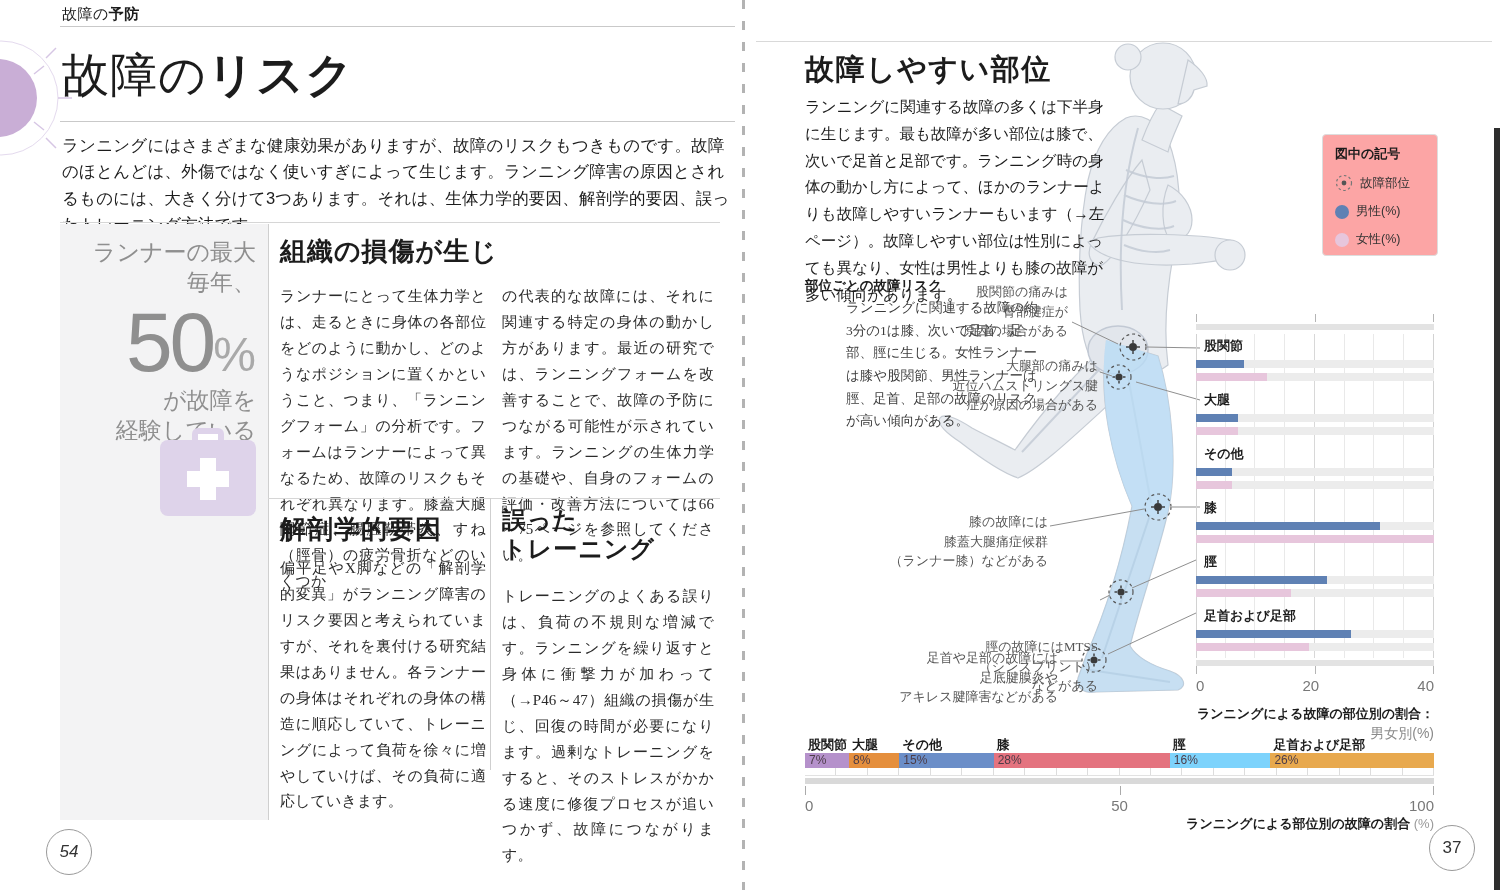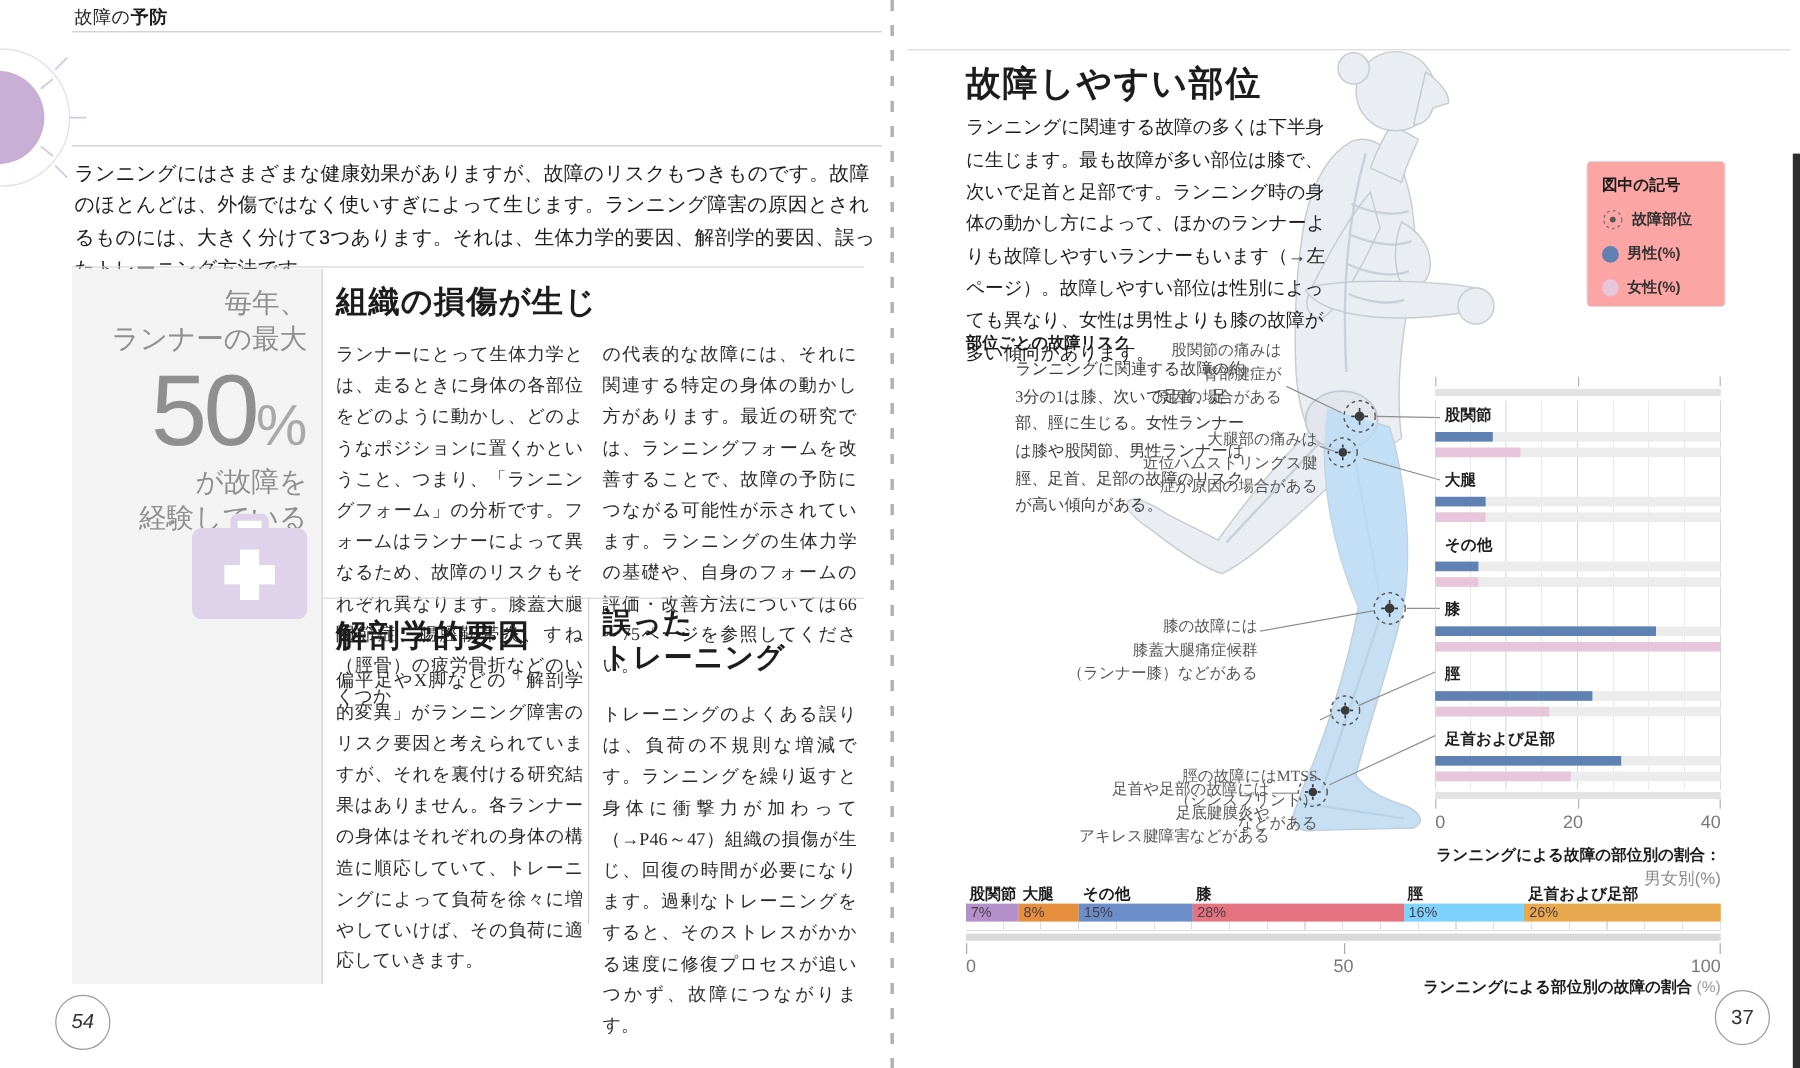--- a/index.html
+++ b/index.html
@@ -31,21 +31,21 @@
   .body-col{font-family:"Liberation Serif","DejaVu Serif",serif;font-size:15px;line-height:1.73;
             color:#2b2b2b;text-align:justify;letter-spacing:.1px;}
 
   
   .r-title{left:805px;top:50px;font-size:29px;font-weight:700;letter-spacing:1.5px;}
   .r-intro{left:805px;top:94px;width:300px;font-size:15.5px;line-height:1.73;}
 
   .legend-box{left:1322px;top:134px;width:116px;height:122px;background:#fca5a5;border:1px solid #ddd;
               border-radius:4px;padding:10px 0 0 12px;box-sizing:border-box;}
   .legend-title{font-size:13px;font-weight:700;margin-bottom:4px;}
-  .legend-row{display:flex;align-items:center;gap:7px;margin-top:11px;font-size:12.5px;color:#333;font-weight:bold;}
+  .legend-row{display:flex;align-items:center;gap:7px;margin-top:11px;font-size:12.5px;color:#333;}
   .dot{width:14px;height:14px;border-radius:50%;flex:0 0 auto;}
   .dot-male{background:#5f81b4;}
   .dot-female{background:#e7c6dc;}
 
   .risk-note-title{left:805px;top:277px;font-size:13.5px;font-weight:700;}
   .risk-note-body{left:805px;top:297px;width:192px;font-size:13.5px;line-height:1.68;color:#3c3c3c;margin-left:41px;}
 
   .callout{position:absolute;font-family:"Liberation Serif","DejaVu Serif",serif;font-size:13px;
            line-height:1.5;color:#555;text-align:right;white-space:pre-line;}
 
@@ -101,31 +101,32 @@
       <line x1="48" y1="102" x2="58" y2="112"></line>
         <line x1="36" y1="38" x2="46" y2="30"></line>
       <line x1="36" y1="86" x2="46" y2="94"></line>
     </g>
     <circle cx="0" cy="62" r="39" fill="#c9aed6"></circle>
   </svg>
 
   <div class="abs eyebrow"><span>故障の</span><b>予防</b></div>
   <div class="rule" style="left:60px;top:26px;width:675px;"></div>
 
+  <div class="abs page-title"><span>故障の</span><b>リスク</b></div>
   <div class="rule" style="left:60px;top:121px;width:675px;"></div>
 
   <div class="abs intro">ランニングにはさまざまな健康効果がありますが、故障のリスクもつきものです。故障のほとんどは、外傷ではなく使いすぎによって生じます。ランニング障害の原因とされるものには、大きく分けて3つあります。それは、生体力学的要因、解剖学的要因、誤ったトレーニング方法です。</div>
 
   <div class="rule" style="left:60px;top:222px;width:660px;background:#d6d6d6;"></div>
   <div class="abs stat-panel"></div>
   <div class="vrule" style="left:268px;top:224px;height:596px;"></div>
 
   <div class="abs stat-block">
+    <div>ランナーの最大</div>
     <div>毎年、</div>
-    <div>ランナーの最大</div>
     <div><span class="stat-value">50</span><span class="stat-pct">%</span></div>
     <div>が故障を</div>
     <div>経験している</div>
   </div>
 
   <svg class="abs" style="left:158px;top:428px;" width="100" height="88" viewBox="0 0 100 88">
     <rect x="34" y="0" width="32" height="18" rx="6" fill="#ded3ea"></rect>
     <rect x="40" y="6" width="20" height="10" fill="#fff"></rect>
     <rect x="2" y="12" width="96" height="76" rx="8" fill="#ded3ea"></rect>
     <rect x="42" y="30" width="16" height="42" fill="#fff"></rect>

